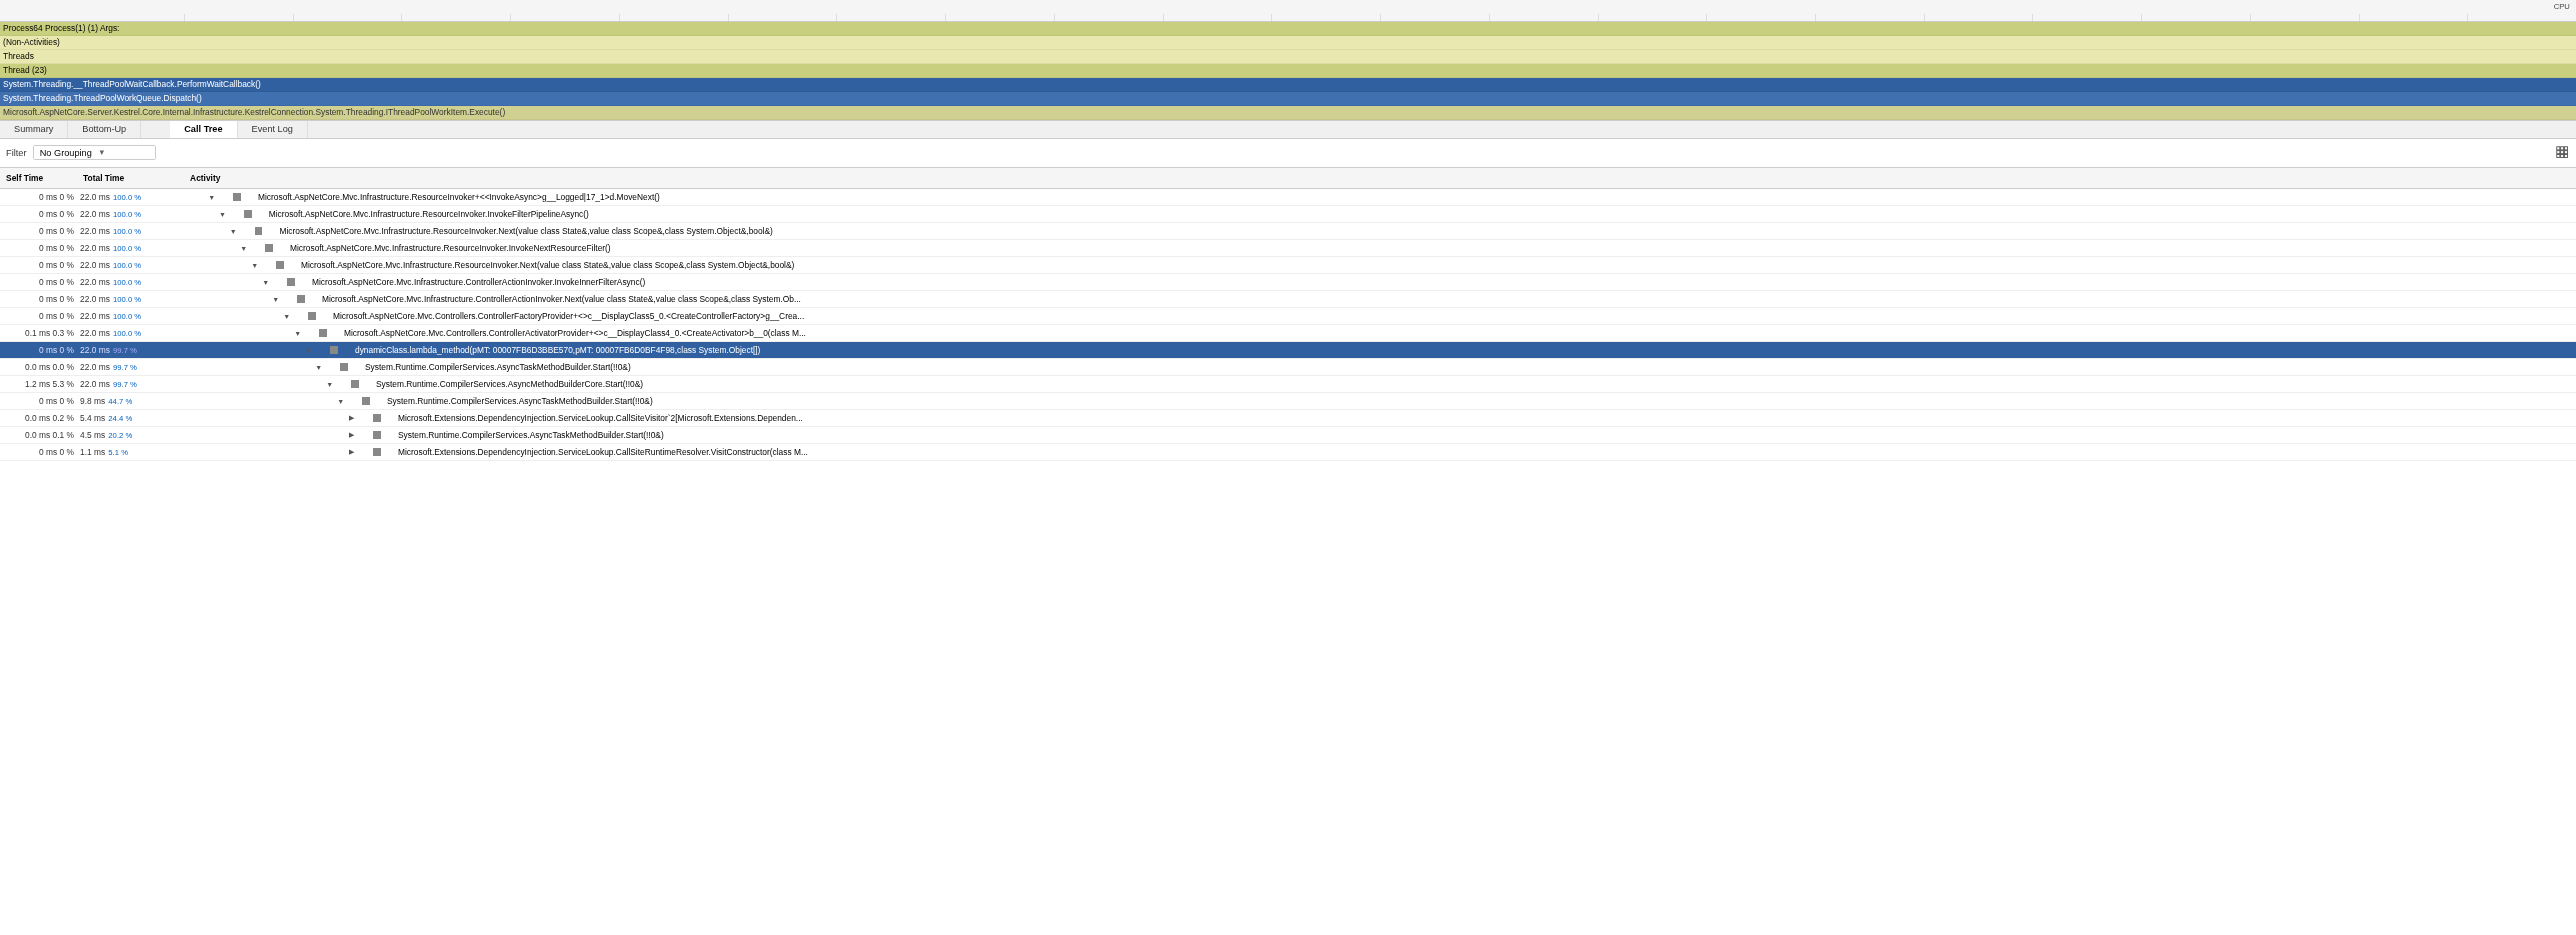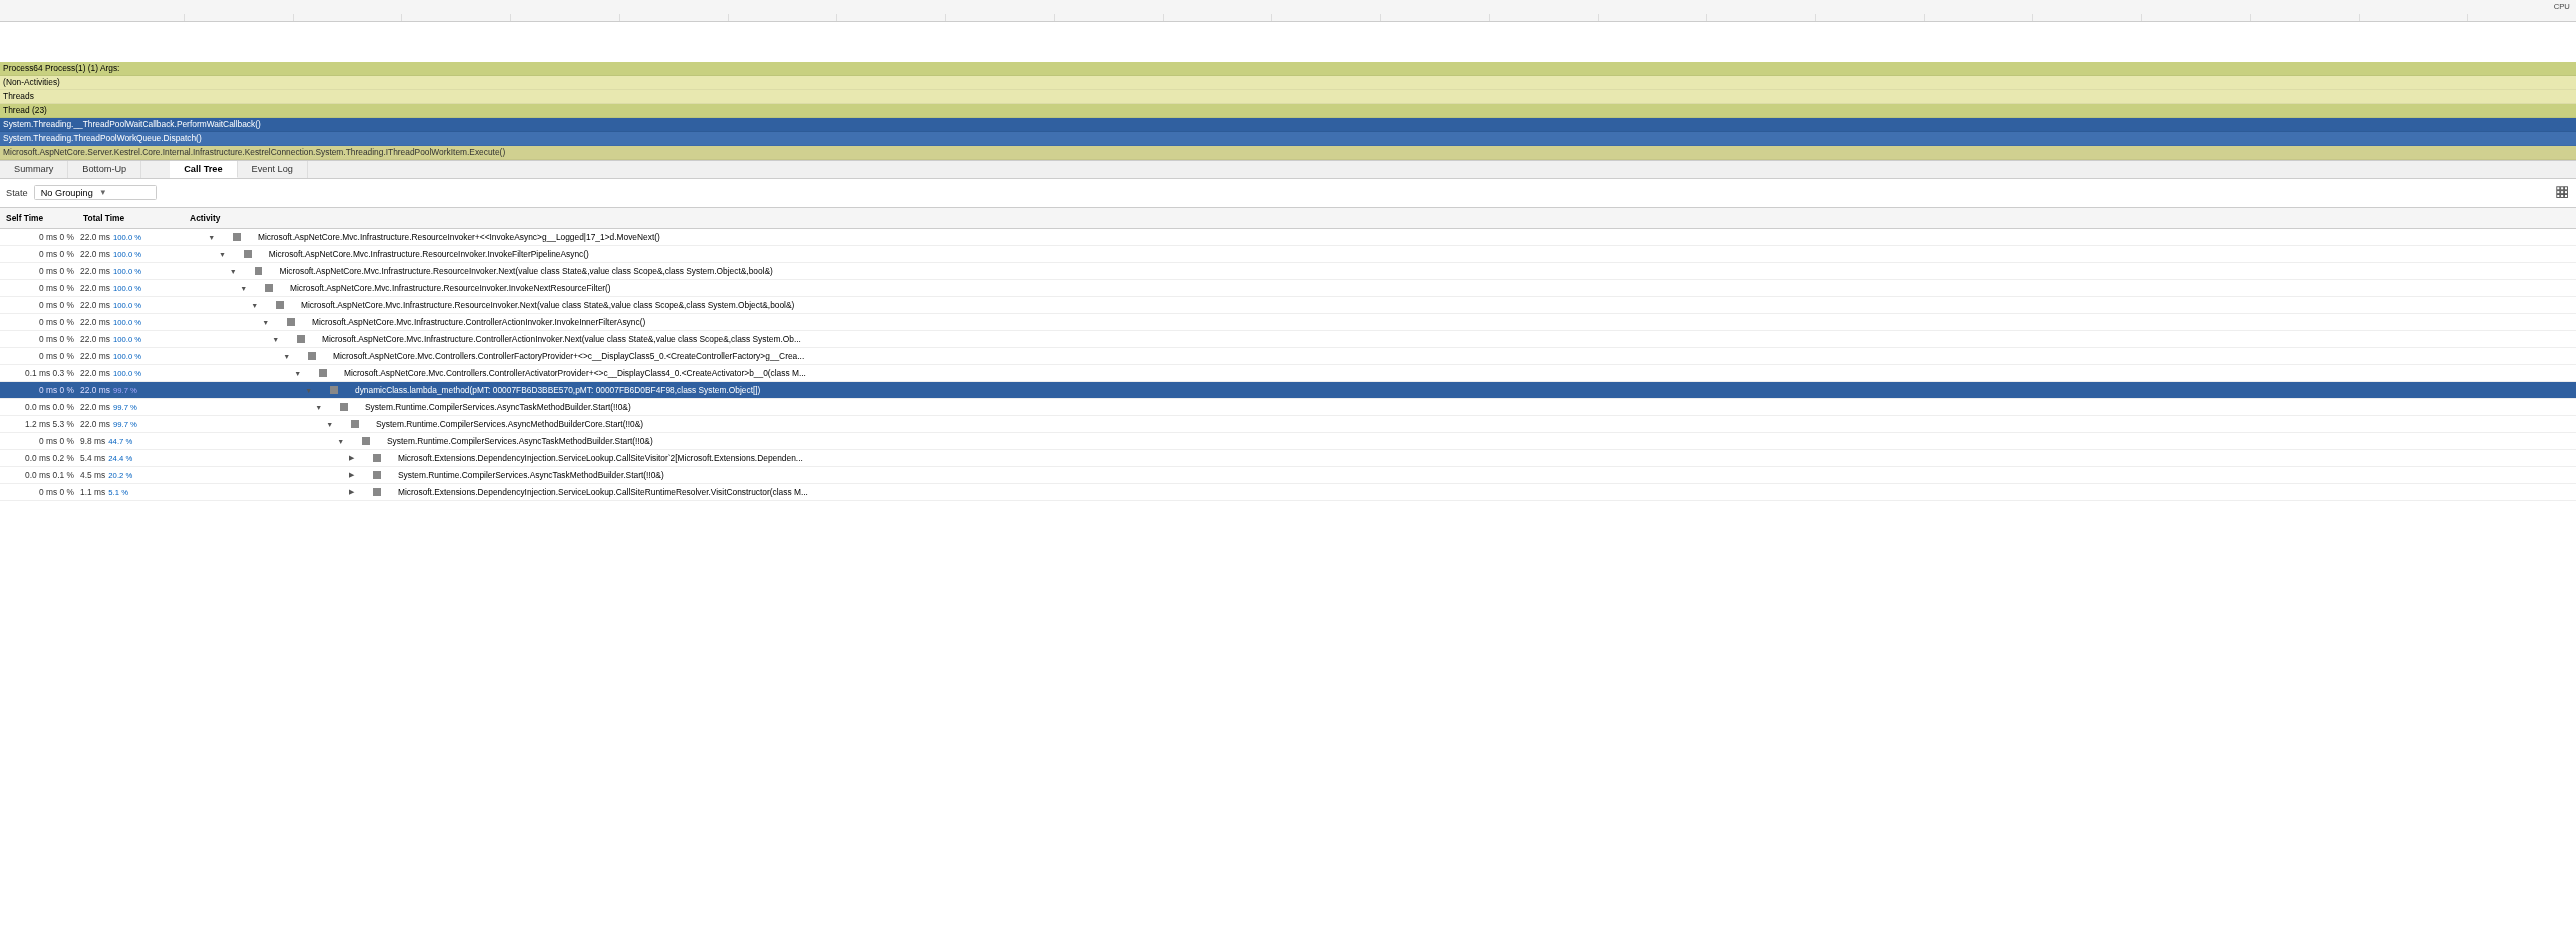--- a/index.html
+++ b/index.html
@@ -294,38 +294,38 @@
       <div class="ruler-label">17 ms</div>
       <div class="ruler-label">18 ms</div>
       <div class="ruler-label">19 ms</div>
       <div class="ruler-label">20 ms</div>
       <div class="ruler-label">21 ms</div>
       <div class="ruler-label">22 ms</div>
     </div>
 </div>
 
 <div class="thread-area" id="thread-area">
-    <div class="thread-row highlighted" style="padding-left: 3.1px; margin-top: 40px;">Process64 Process(1) (1) Args:</div>
+    <div class="thread-row highlighted" style="padding-left: 3.1px;">Process64 Process(1) (1) Args:</div>
     <div class="thread-row " style="padding-left: 3.1px;">(Non-Activities)</div>
     <div class="thread-row " style="padding-left: 3.1px;">Threads</div>
     <div class="thread-row highlighted" style="padding-left: 3.1px;">Thread (23)</div>
     <div class="thread-row selected-row" style="padding-left: 3.1px;">System.Threading.__ThreadPoolWaitCallback.PerformWaitCallback()</div>
     <div class="thread-row selected-row2" style="padding-left: 3.1px;">System.Threading.ThreadPoolWorkQueue.Dispatch()</div>
     <div class="thread-row faded" style="padding-left: 3.1px;">Microsoft.AspNetCore.Server.Kestrel.Core.Internal.Infrastructure.KestrelConnection.System.Threading.IThreadPoolWorkItem.Execute()</div>
   </div>
 
 <div class="tabs-bar" id="tabs-bar">
     <div class="tab">Summary</div>
     <div class="tab">Bottom-Up</div>
     <div class="tab active">Call Tree</div>
     <div class="tab">Event Log</div>
   </div>
 
 <div class="filter-bar">
-  <span class="filter-label">State</span>
+  <span class="filter-label">Filter</span>
   <div class="grouping-dropdown">
     <span>No Grouping</span>
     <span class="arrow">▼</span>
   </div>
   <div class="filter-right">
     <div class="settings-icon">
       <svg width="12.3" height="12.3" viewBox="0 0 16 16" fill="none">
         <rect x="1" y="1" width="4" height="4" stroke="#555" stroke-width="1.2"></rect>
         <rect x="6" y="1" width="4" height="4" stroke="#555" stroke-width="1.2"></rect>
         <rect x="11" y="1" width="4" height="4" stroke="#555" stroke-width="1.2"></rect>

